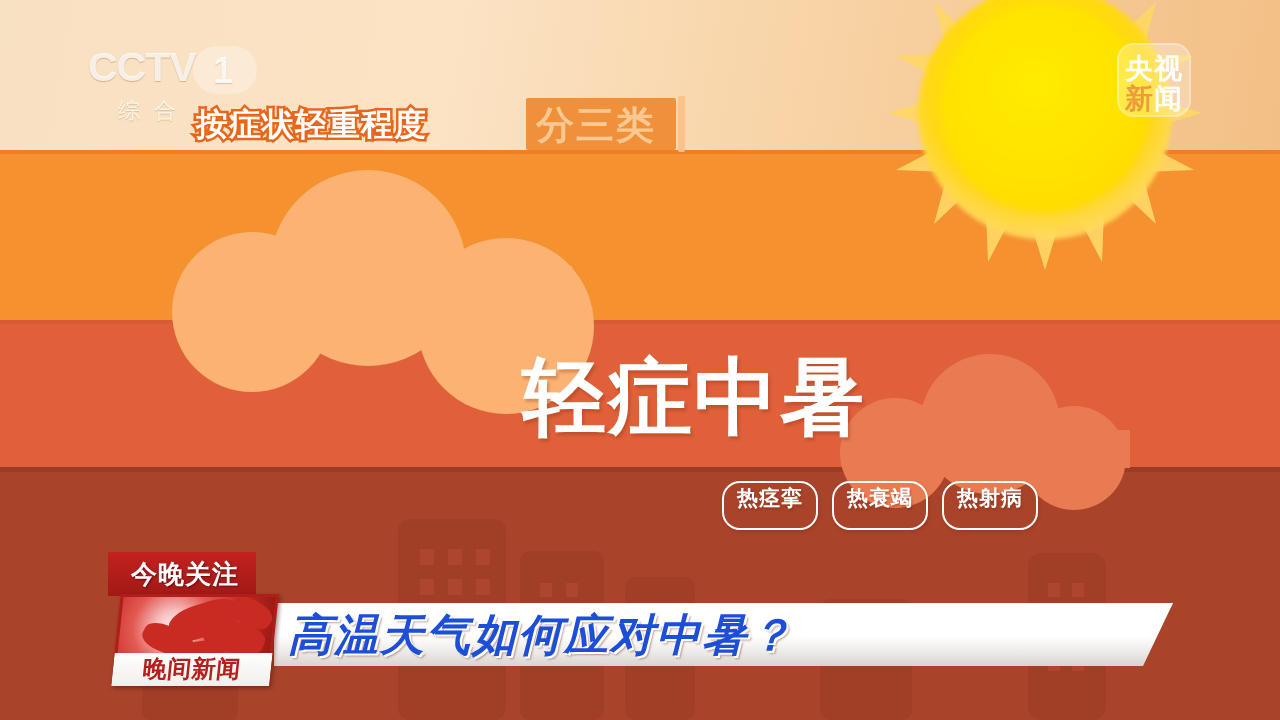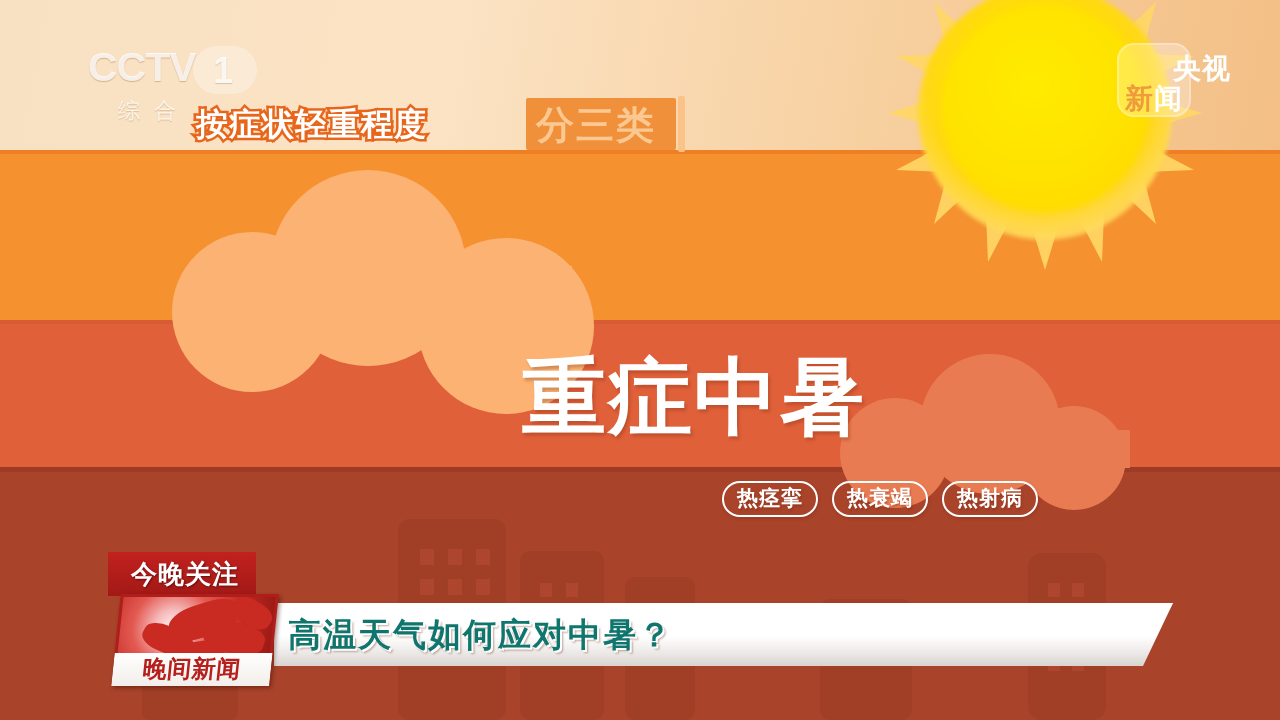--- a/index.html
+++ b/index.html
@@ -181,21 +181,21 @@
   #news-logo .row {
     position: absolute;
     left: 0;
     width: 74px;
     text-align: center;
     font-size: 28px;
     font-weight: bold;
     font-family: "DejaVu Sans", sans-serif;
     letter-spacing: 1px;
   }
-  #news-logo .row1 { top: 7px;  color: #ffffff; margin-left: 48px; }
+  #news-logo .row1 { top: 7px;  color: #ffffff; }
   #news-logo .row2 { top: 37px; color: #ffffff; }
   #news-logo .row2 .hot { color: #f09a3e; }
 
   
   #title-strip {
     position: absolute;
     left: 196px;
     top: 100px;
     height: 48px;
   }
@@ -263,21 +263,21 @@
   #pills {
     position: absolute;
     left: 722px;
     top: 481px;
     display: flex;
     gap: 14px;
   }
   .pill {
     border: 2.5px solid #ffffff;
     border-radius: 18px;
-    padding: 3px 13px 5px;
+    padding: 3px 13px 18px;
     font-family: "DejaVu Sans", sans-serif;
     font-size: 21px;
     font-weight: bold;
     color: #ffffff;
     letter-spacing: 1px;
     line-height: 24px;
     text-shadow: 1px 2px 2px rgba(110,40,15,0.35);
     box-shadow: 1px 2px 3px rgba(110,40,15,0.25);
   }
 
@@ -306,27 +306,28 @@
     width: 899px;
     height: 10px;
     background: linear-gradient(180deg, rgba(255,255,255,0.95), rgba(255,255,255,0));
     clip-path: polygon(0 0, 899px 0, 894px 10px, 0 10px);
   }
   #banner-text {
     position: absolute;
     left: 180px;
     top: 56px;
     font-family: "DejaVu Sans", sans-serif;
-    font-size: 33px;
-    font-weight: bold;
-    color: #0f766e;
+    font-size: 44px;
+    font-weight: bold;
+    color: #1d4ed8;
     letter-spacing: 2px;
     line-height: 53px;
     white-space: nowrap;
     text-shadow: 2px 2px 0 #ffffff, 3px 3px 2px rgba(120,60,40,0.45);
+    font-style: italic;
   }
   #tonight-tab {
     position: absolute;
     left: 0;
     top: 0;
     width: 148px;
     height: 44px;
     background: linear-gradient(180deg, #c2211f 0%, #a21916 100%);
   }
   #tonight-text {
@@ -484,21 +485,21 @@
     <div class="row row2"><span class="hot">新</span><span>闻</span></div>
   </div>
 
   <div id="title-strip">
     <div id="title-tail-box"></div>
     <div id="title-bar-right"></div>
     <div id="title-main">按症状轻重程度</div>
     <div id="title-tail">分三类</div>
   </div>
 
-  <div class="level" id="level-2">重症中暑</div>
+  <div class="level" id="level-2">轻症中暑</div>
 
   <div id="pills">
     <div class="pill">热痉挛</div>
     <div class="pill">热衰竭</div>
     <div class="pill">热射病</div>
   </div>
 
   <div id="lower-third">
 
     <div id="banner-bar"></div>

